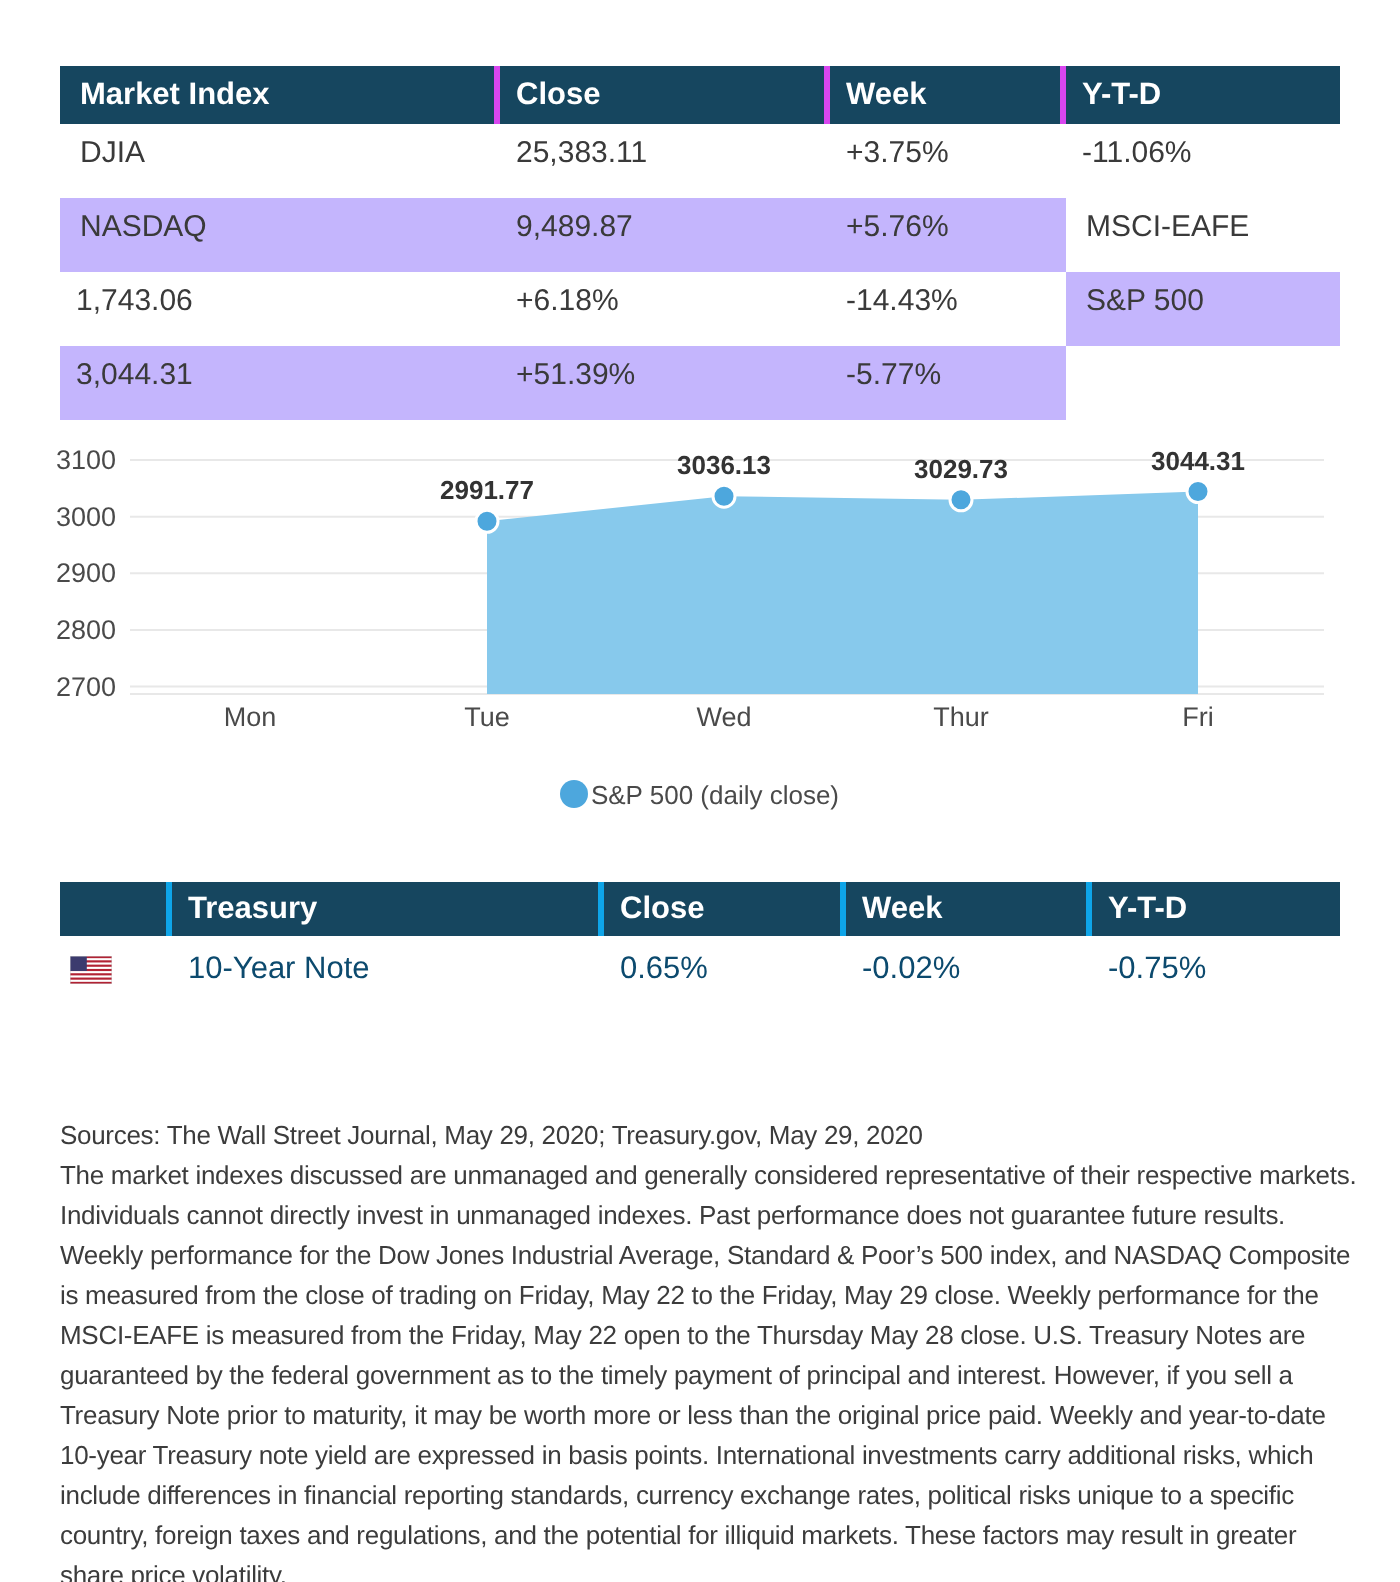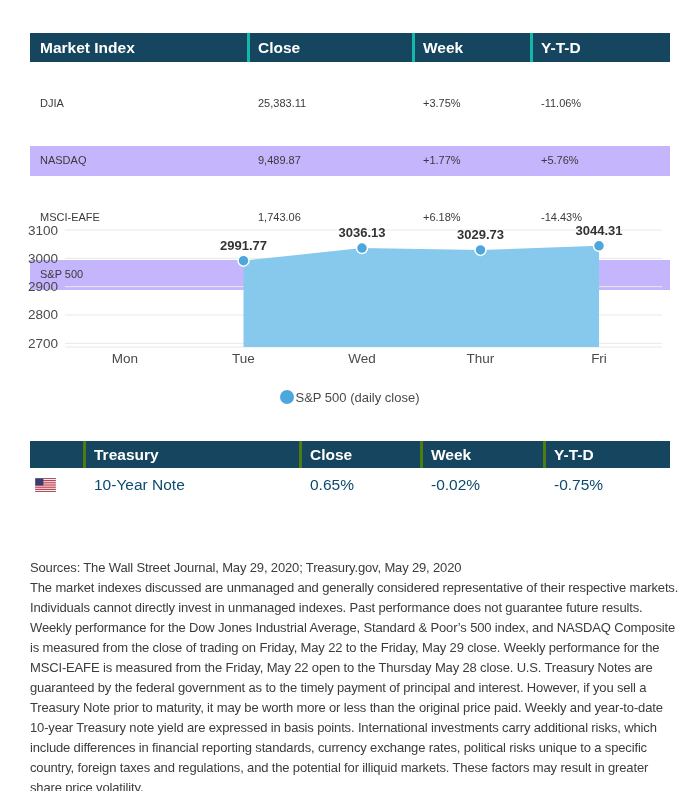--- a/index.html
+++ b/index.html
@@ -10,27 +10,27 @@
     -webkit-font-smoothing:antialiased;
   }
   
   .mtable {
     position:absolute; left:30px; top:33px; width:640px;
     display:grid; grid-template-columns:220px 165px 118px 137px;
   }
   .mth {
     background:#16465f; color:#ffffff; font-weight:bold; font-size:15.5px;
     height:29px; line-height:29px; padding-left:8px;
-    border-right:3px solid #14b8a6; white-space:nowrap; overflow:hidden;
+    border-right:3px solid #d946ef; white-space:nowrap; overflow:hidden;
   }
   .mth.first { padding-left:10px; }
   .mth.last  { border-right:none; }
   .mtd {
-    height:30px; line-height:29px; font-size:11px; color:#3a3a3a;
-    padding-left:8px; white-space:nowrap; overflow:hidden;margin-top:27px;
+    height:37px; line-height:29px; font-size:15px; color:#3a3a3a;
+    padding-left:8px; white-space:nowrap; overflow:hidden;
   }
   .mtd.first { padding-left:10px; }
   .mtd.alt { background:#c4b5fd; }
   
   .chart-wrap { position:absolute; left:0; top:205px; width:700px; height:165px; }
   svg text { font-family:"Liberation Sans","DejaVu Sans",sans-serif; }
   .legend {
     position:absolute; left:0; top:387px; width:700px; height:20px;
     display:flex; align-items:center; justify-content:center; gap:1px;
   }
@@ -39,21 +39,21 @@
   }
   .legend-label { font-size:13px; color:#4a4a4a; }
   
   .ttable {
     position:absolute; left:30px; top:441px; width:640px;
     display:grid; grid-template-columns:56px 216px 121px 123px 124px;
   }
   .tth {
     background:#16465f; color:#ffffff; font-weight:bold; font-size:15.5px;
     height:27px; line-height:27px; padding-left:8px;
-    border-right:3px solid #4d7c0f; white-space:nowrap; overflow:hidden;
+    border-right:3px solid #0ea5e9; white-space:nowrap; overflow:hidden;
   }
   .tth.last { border-right:none; }
   .ttd {
     height:34px; line-height:34px; font-size:15.5px; color:#0c4a6e;
     padding-left:8px; white-space:nowrap; overflow:hidden;
   }
   .ttd.flagcell { padding-left:5px; display:flex; align-items:center; }
   
   .footer {
     position:absolute; left:30px; top:558px; width:650px;
@@ -69,21 +69,20 @@
   <div class="mth">Week</div>
   <div class="mth last">Y-T-D</div>
 
   <div class="mtd first">DJIA</div>
   <div class="mtd">25,383.11</div>
   <div class="mtd">+3.75%</div>
   <div class="mtd">-11.06%</div>
 
   <div class="mtd first alt">NASDAQ</div>
   <div class="mtd alt">9,489.87</div>
-  <div class="mtd alt">+1.77%</div>
   <div class="mtd alt">+5.76%</div>
 
   <div class="mtd first">MSCI-EAFE</div>
   <div class="mtd">1,743.06</div>
   <div class="mtd">+6.18%</div>
   <div class="mtd">-14.43%</div>
 
   <div class="mtd first alt">S&amp;P 500</div>
   <div class="mtd alt">3,044.31</div>
   <div class="mtd alt">+51.39%</div>

